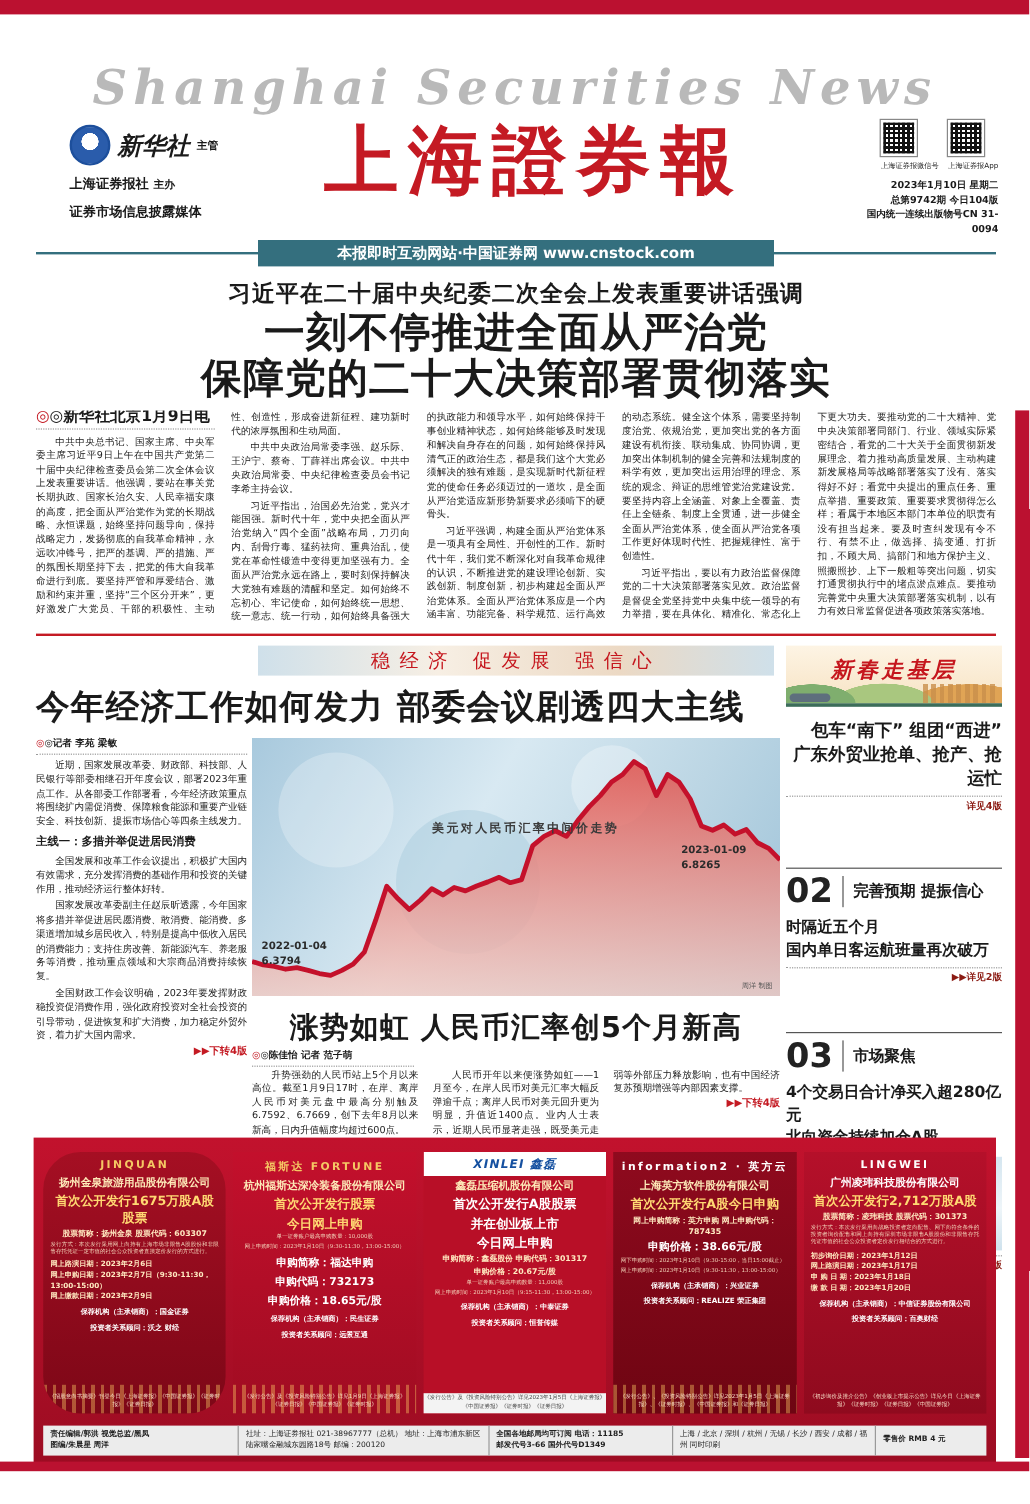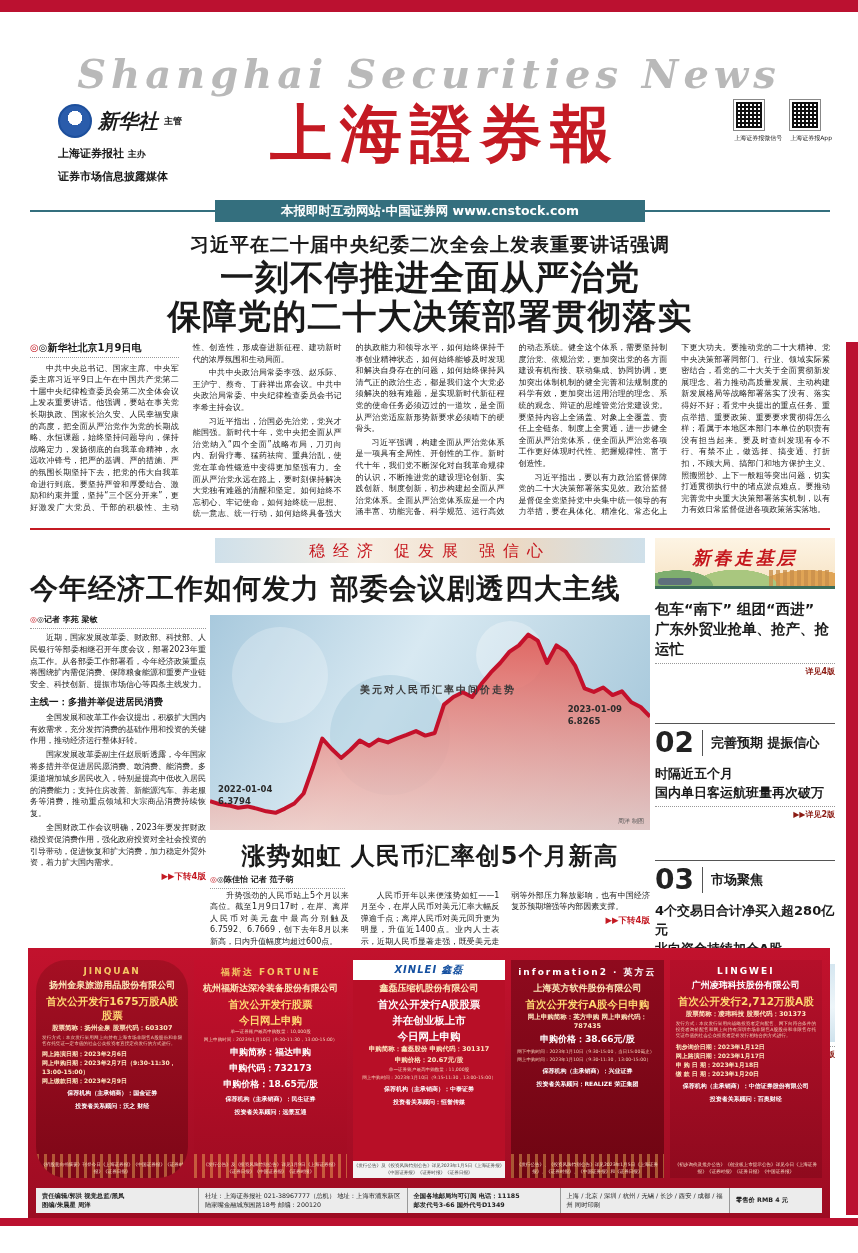--- a/index.html
+++ b/index.html
@@ -25,21 +25,21 @@
   .qr-cap{font-size:6px;text-align:center;}
   .dateblock{font-size:8px;font-weight:bold;text-align:right;line-height:12px;}
   .site-banner{background:#346f7e;color:#fff;font-size:12.5px;font-weight:bold;
     text-align:center;line-height:22px;height:22px;}
   .site-line{height:2px;background:#346f7e;flex:1;align-self:center;}
   
   .kicker{font-size:19px;font-weight:800;text-align:center;letter-spacing:1px;}
   .lead-headline{font-size:34px;line-height:39px;font-weight:900;text-align:center;letter-spacing:1px;}
   .cols5{column-count:5;column-gap:14px;height:182px;overflow:hidden;font-size:8px;line-height:11.6px;text-align:justify;}
   .cols5 p,.ecobody p,.cols3 p{margin:0 0 2px;text-indent:2em;}
-  .dateline{font-weight:bold;font-size:10px;border-bottom:1px dotted #999;padding-bottom:3px;margin-bottom:5px;}
+  .dateline{font-weight:bold;font-size:13px;border-bottom:1px dotted #999;padding-bottom:3px;margin-bottom:5px;}
   .turn{color:#c41a23;font-weight:bold;text-align:right;font-size:8.5px;}
   .hr-red{height:2px;background:#c41a23;}
   
   .eco-banner{background:linear-gradient(90deg,#cfe0ea,#f7efe4 35%,#ecd9c4 70%,#cfe0ea);
     color:#c5161d;font-weight:400;font-size:16px;letter-spacing:8px;text-align:center;line-height:25px;height:25px;}
   .eco-headline{font-size:28px;font-weight:900;letter-spacing:1px;white-space:nowrap;}
   .byline{font-weight:bold;font-size:8px;border-bottom:1px dotted #999;padding-bottom:3px;}
   .ecobody{font-size:8px;line-height:11.8px;text-align:justify;height:308px;overflow:hidden;}
   .subhead{font-size:9.5px;font-weight:900;margin:5px 0 4px;text-indent:0;}
   .fx-chart{background:linear-gradient(120deg,#a8c9dd,#d8e9f2 40%,#bcd6e4 70%,#9dc2d8);overflow:hidden;}
@@ -136,20 +136,25 @@
     <div style="display:flex;justify-content:flex-end;gap:8px;">
       <div>
         <div class="qr"></div>
         <div class="qr-cap">上海证券报微信号</div>
       </div>
       <div>
         <div class="qr"></div>
         <div class="qr-cap">上海证券报App</div>
       </div>
     </div>
+    <div class="dateblock" style="margin-top:6px;">
+      <div>2023年1月10日 星期二</div>
+      <div>总第9742期 今日104版</div>
+      <div>国内统一连续出版物号CN 31-0094</div>
+    </div>
   </div>
 
   <div class="abs" style="left:30px;top:200px;width:800px;display:flex;">
     <div class="site-line"></div>
     <div class="site-banner" style="width:430px;">本报即时互动网站·中国证券网 www.cnstock.com</div>
     <div class="site-line"></div>
   </div>
 
   <div class="abs kicker" style="left:30px;top:232px;width:800px;">习近平在二十届中央纪委二次全会上发表重要讲话强调</div>
   <div class="abs lead-headline" style="left:30px;top:258px;width:800px;">
@@ -216,21 +221,21 @@
     <div class="turn">▶▶下转4版</div>
   </div>
 
   <div class="abs sb" style="left:655px;top:538px;">
     <div class="sb-banner">
       <div class="hills"></div>
       <div class="bldg"></div>
       <div class="train"></div>
       <div class="sb-banner-text">新春走基层</div>
     </div>
-    <div class="sb-h1" style="margin-top:10px;">
+    <div class="sb-h1" style="margin-top:10px;text-align:right;">
       <div>包车“南下”  组团“西进”</div>
       <div>广东外贸业抢单、抢产、抢运忙</div>
     </div>
     <div class="sb-ref">详见4版</div>
 
     <div class="numrow" style="margin-top:46px;">
       <span class="num">02</span>
       <span class="vline"></span>
       <span class="ntitle">完善预期  提振信心</span>
     </div>

